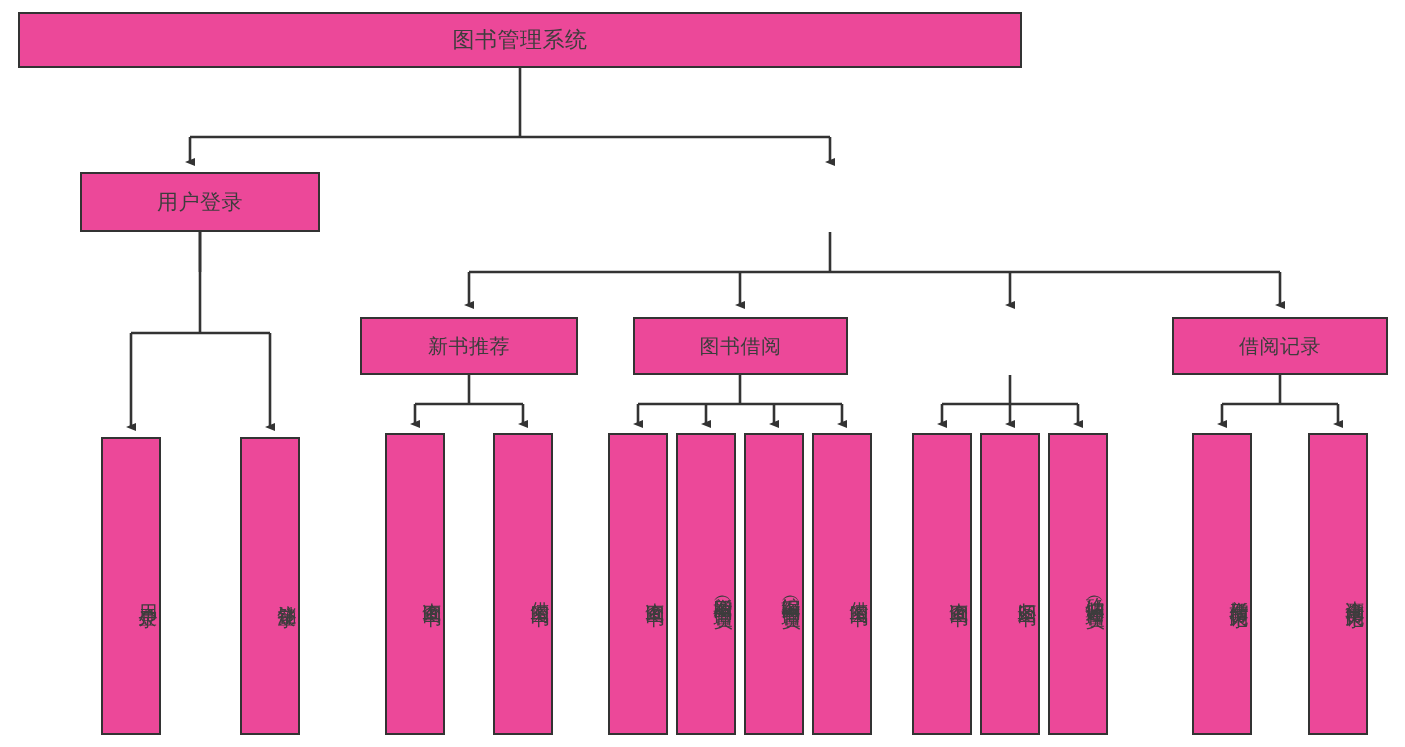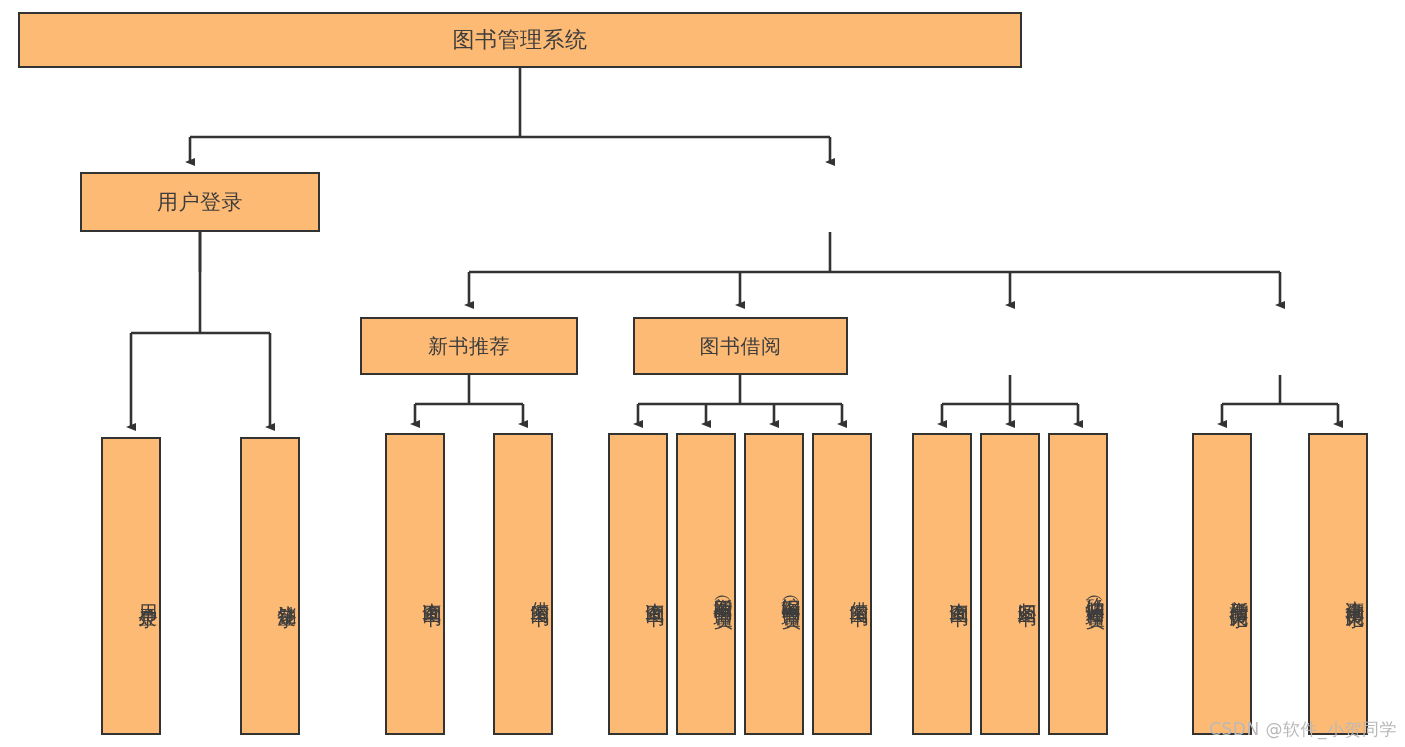--- a/index.html
+++ b/index.html
@@ -22,21 +22,21 @@
     left: 0;
     top: 0;
     width: 1405px;
     height: 747px;
     pointer-events: none;
   }
   .node {
     position: absolute;
     box-sizing: border-box;
     border: 2px solid #333333;
-    background: #fdba74;
+    background: #ec4899;
     display: flex;
     align-items: center;
     justify-content: center;
     color: #3d3d3d;
     font-size: 21px;
     line-height: 1.15;
     letter-spacing: 0.5px;
   }
   .node.root      { font-size: 22px; }
   .node.level2    { font-size: 21px; }
@@ -123,20 +123,21 @@
       <path d="M1338,404 L1338,424" marker-end="url(#arrow)"></path>
     </g>
   </svg>
 
   <div class="node root" style="left:18px; top:12px; width:1004px; height:56px;">图书管理系统</div>
 
   <div class="node level2" style="left:80px; top:172px; width:240px; height:60px;">用户登录</div>
 
   <div class="node level3" style="left:633px; top:317px; width:215px; height:58px;">图书借阅</div>
   <div class="node level3" style="left:360px; top:317px; width:218px; height:58px;">新书推荐</div>
+  <div class="node level3" style="left:1172px; top:317px; width:216px; height:58px;">借阅记录</div>
 
   <div class="node leaf" style="left:101px; top:437px; width:60px; height:298px;">
     <span>用户登录</span>
   </div>
   <div class="node leaf" style="left:240px; top:437px; width:60px; height:298px;">
     <span>注销登录</span>
   </div>
 
   <div class="node leaf" style="left:385px; top:433px; width:60px; height:302px;">
     <span>查询图书</span>
@@ -168,15 +169,14 @@
     <span>确认归还（管理员）</span>
   </div>
 
   <div class="node leaf" style="left:1192px; top:433px; width:60px; height:302px;">
     <span>新增借阅记录</span>
   </div>
   <div class="node leaf" style="left:1308px; top:433px; width:60px; height:302px;">
     <span>查询借阅记录</span>
   </div>
 
-  <div class="watermark">CSDN @软件_小贺同学</div>
 
 </div>
 
 </body></html>

